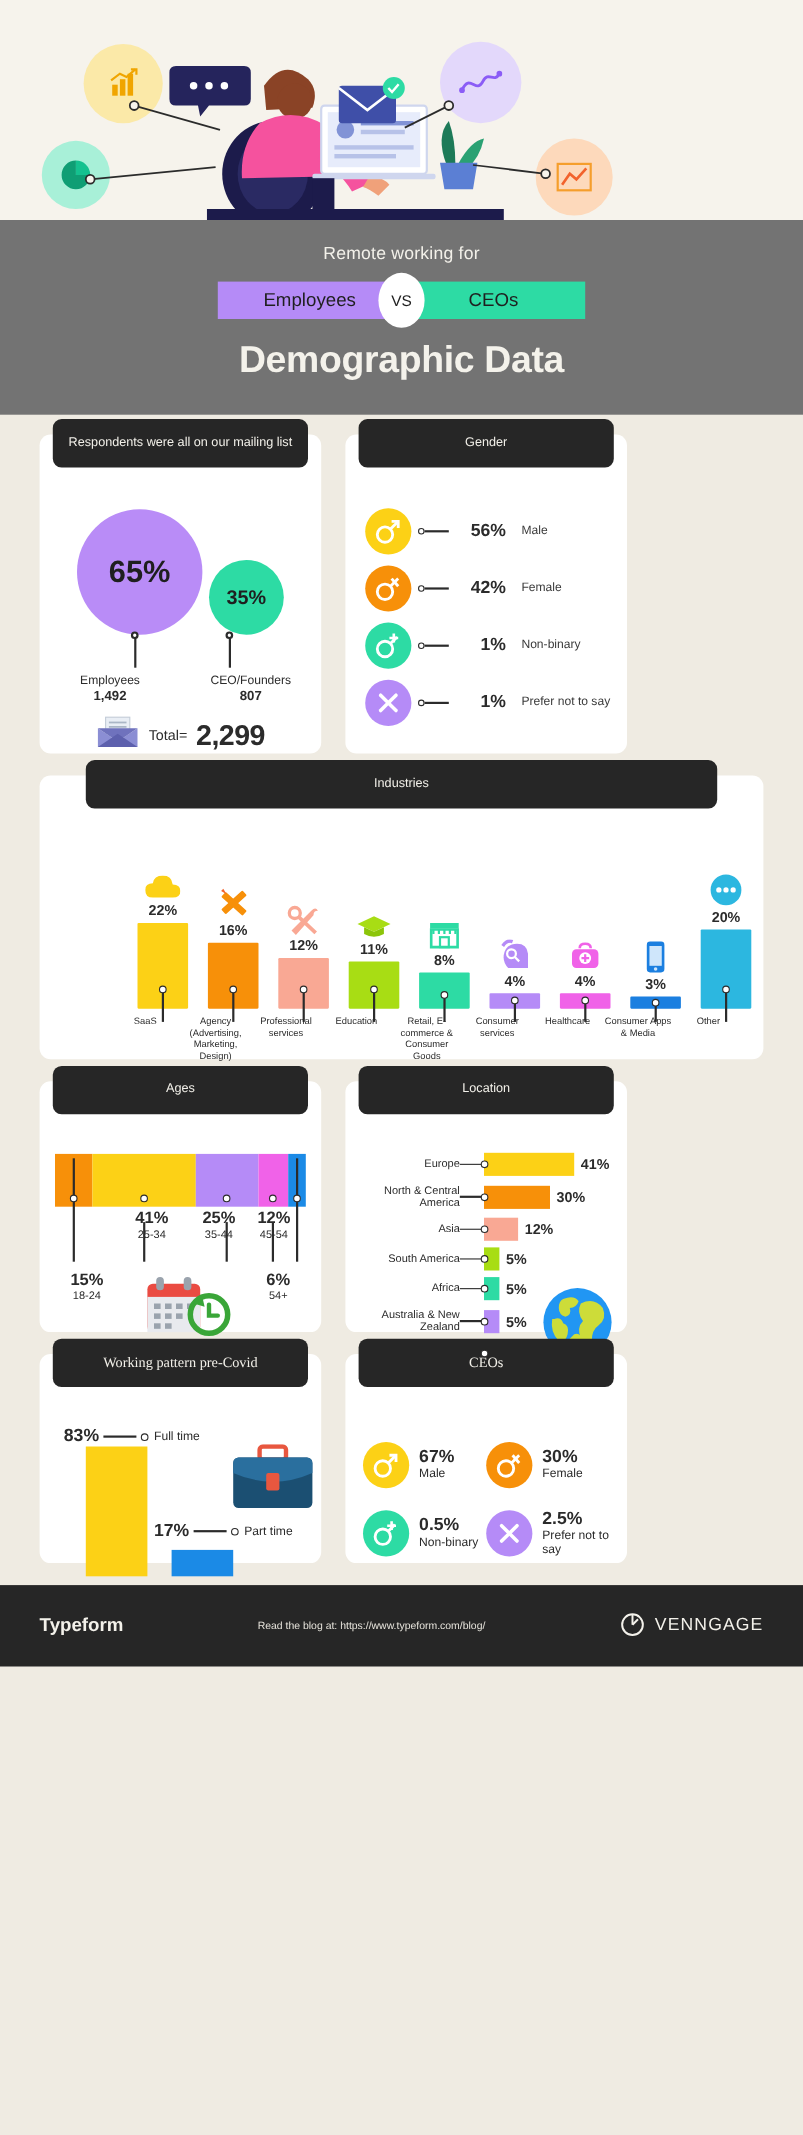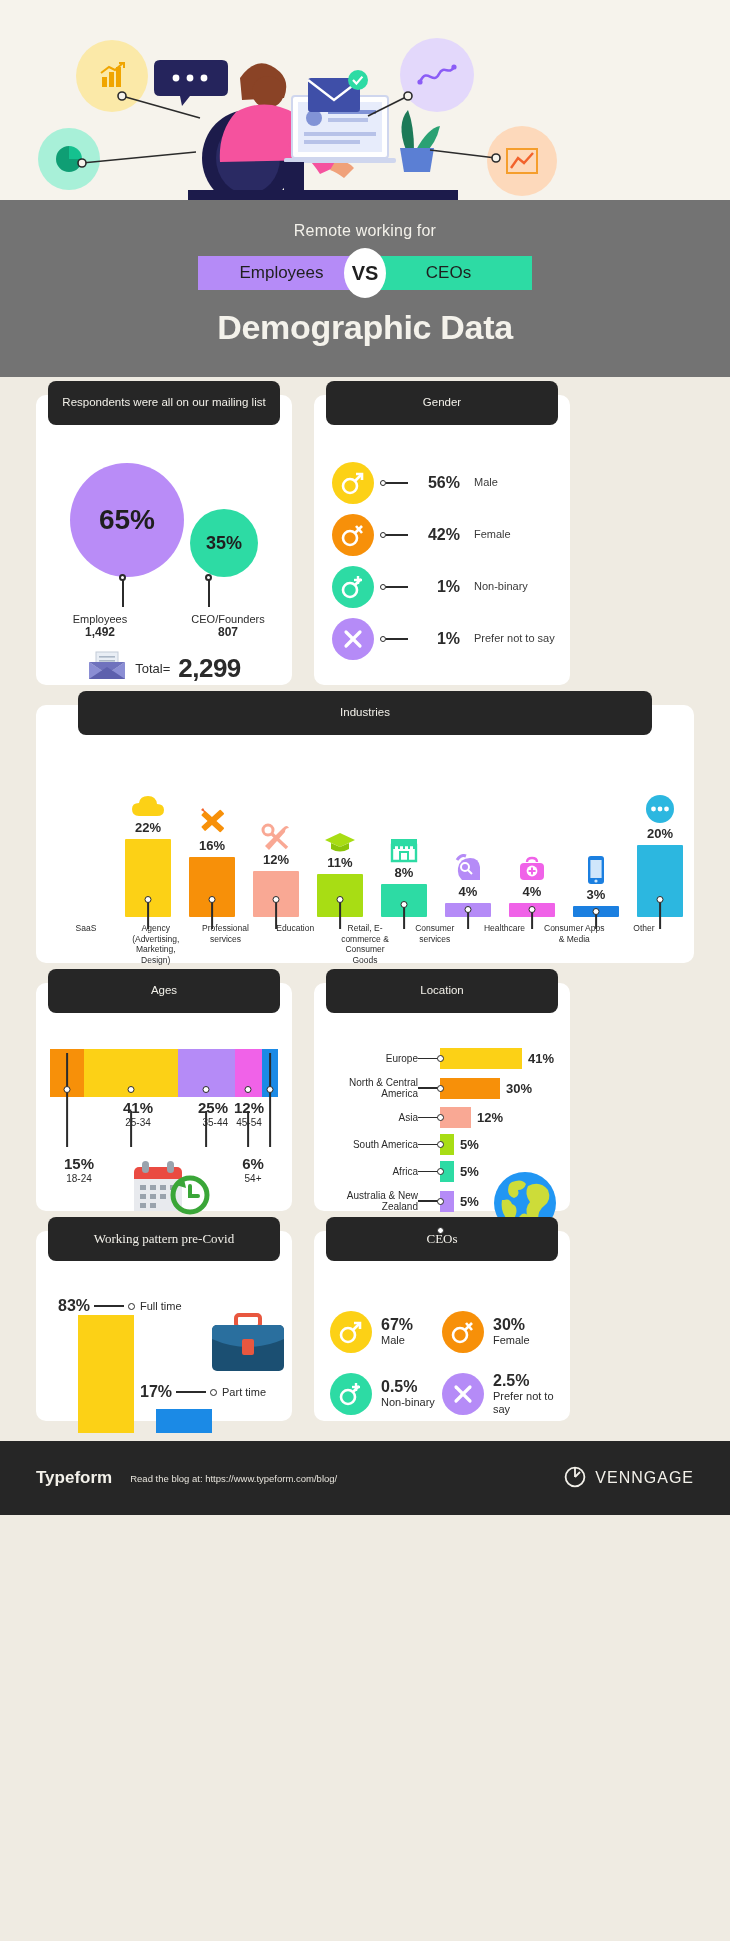--- a/index.html
+++ b/index.html
@@ -36,21 +36,21 @@
     width: 334px; height: 34px;
     position: relative;
     display: flex;
   }
   .vs-left  { flex:1; background:#b58bf7; display:flex; align-items:center; justify-content:center; color:#1f1f1f; font-size:17px; }
   .vs-right { flex:1; background:#2ddba4; display:flex; align-items:center; justify-content:center; color:#1f1f1f; font-size:17px; }
   .vs-badge {
     position:absolute; left:50%; top:50%; transform:translate(-50%,-50%);
     width:42px; height:50px; border-radius:50%; background:#fff;
     display:flex; align-items:center; justify-content:center;
-    font-size:20px; color:#1f1f1f; font-weight:700;
+    font-size:14px; color:#1f1f1f; font-weight:400;
   }
   .maintitle { color:#f4f2eb; font-size:34px; font-weight:bold; margin-top:18px; letter-spacing:-.3px;}
 
   
   .body-area { padding: 18px 36px 0; }
   .row { display:flex; gap:22px; margin-bottom: 20px; }
 
   .card {
     background:#fff;
     border-radius: 10px;
@@ -100,21 +100,21 @@
 
   
   .industries { width: 100%; height: 258px; }
   .ind-wrap { display:flex; align-items:flex-end; justify-content:flex-end; padding: 6px 2px 0; height: 150px; }
   .ind-col { display:flex; flex-direction:column; align-items:center; width: 64px; position:relative;}
   .ind-ico { height:34px; display:flex; align-items:flex-end; justify-content:center; margin-bottom:2px;}
   .ind-pct { font-size:13px; font-weight:bold; margin-bottom:4px; }
   .ind-bar { width:46px; border-radius:1px; }
   .ind-stem { width:1.8px; background:#2b2b2b; position:absolute; left:50%; transform:translateX(-50%); }
   .ind-dot { width:7px; height:7px; border:1.8px solid #2b2b2b; border-radius:50%; background:#fff; position:absolute; left:50%; transform:translateX(-50%); z-index:3;}
-  .ind-labels { display:flex; justify-content:space-between; padding: 0 18px; margin-top:6px; }
+  .ind-labels { display:flex; justify-content:flex-end; padding: 0 18px; margin-top:6px; }
   .ind-lab { width:64px; text-align:center; font-size:8.5px; line-height:1.25; color:#2b2b2b; }
 
   
   .ages { width: 256px; height: 228px; }
   .age-stack { display:flex; height:48px; margin: 4px 14px 0; position:relative; }
   .age-seg { position:relative; }
   .age-cb { position:absolute; bottom:-50px; left:50%; transform:translateX(-50%); width:1.8px; background:#2b2b2b; }
   .age-cd { position:absolute; bottom:4px; left:50%; transform:translateX(-50%); width:7px; height:7px; border:1.8px solid #2b2b2b; border-radius:50%; background:#fff; z-index:4;}
   .age-callouts { position:relative; height:120px; margin: 0 14px; }
   .age-call { position:absolute; text-align:center; }
@@ -148,21 +148,21 @@
   .ceo-ico { width:42px; height:42px; border-radius:50%; flex:none; display:flex; align-items:center; justify-content:center; }
   .ceo-pct { font-size:16px; font-weight:bold; }
   .ceo-lab { font-size:11px; line-height:1.2; color:#2b2b2b; }
 
   
   .footer {
     background:#262626; height:74px; margin-top:14px;
     display:flex; align-items:center; padding: 0 36px; gap: 18px;
   }
   .brand { color:#f3f1ea; font-size:17px; font-weight:bold; }
-  .blogtext { color:#e6e3db; font-size:9.5px; flex:1; text-align:left; }
+  .blogtext { color:#e6e3db; font-size:9.5px; flex:1; text-align:center; }
   .vlogo { display:flex; align-items:center; gap:8px; color:#f3f1ea; font-size:16px; letter-spacing:1px; }
 </style>
 </head>
 <body>
 
 <div class="page">
 
   <div class="hero">
     <div class="hero-circle hc-yellow">
       <svg width="34" height="34" viewBox="0 0 34 34">
@@ -541,21 +541,21 @@
 
           <div class="age-callouts">
             <div class="age-call" style="left:0px;top:58px;width:58px;">
               <div class="p">15%</div>
               <div class="r">18-24</div>
             </div>
             <div class="age-call" style="left:58px;top:2px;width:60px;">
               <div class="p">41%</div>
               <div class="r">25-34</div>
             </div>
-            <div class="age-call" style="left:120px;top:2px;width:58px;text-align:right;">
+            <div class="age-call" style="left:120px;top:2px;width:58px;">
               <div class="p">25%</div>
               <div class="r">35-44</div>
             </div>
             <div class="age-call" style="left:174px;top:2px;width:50px;">
               <div class="p">12%</div>
               <div class="r">45-54</div>
             </div>
             <div class="age-call" style="left:180px;top:58px;width:46px;">
               <div class="p">6%</div>
               <div class="r">54+</div>

